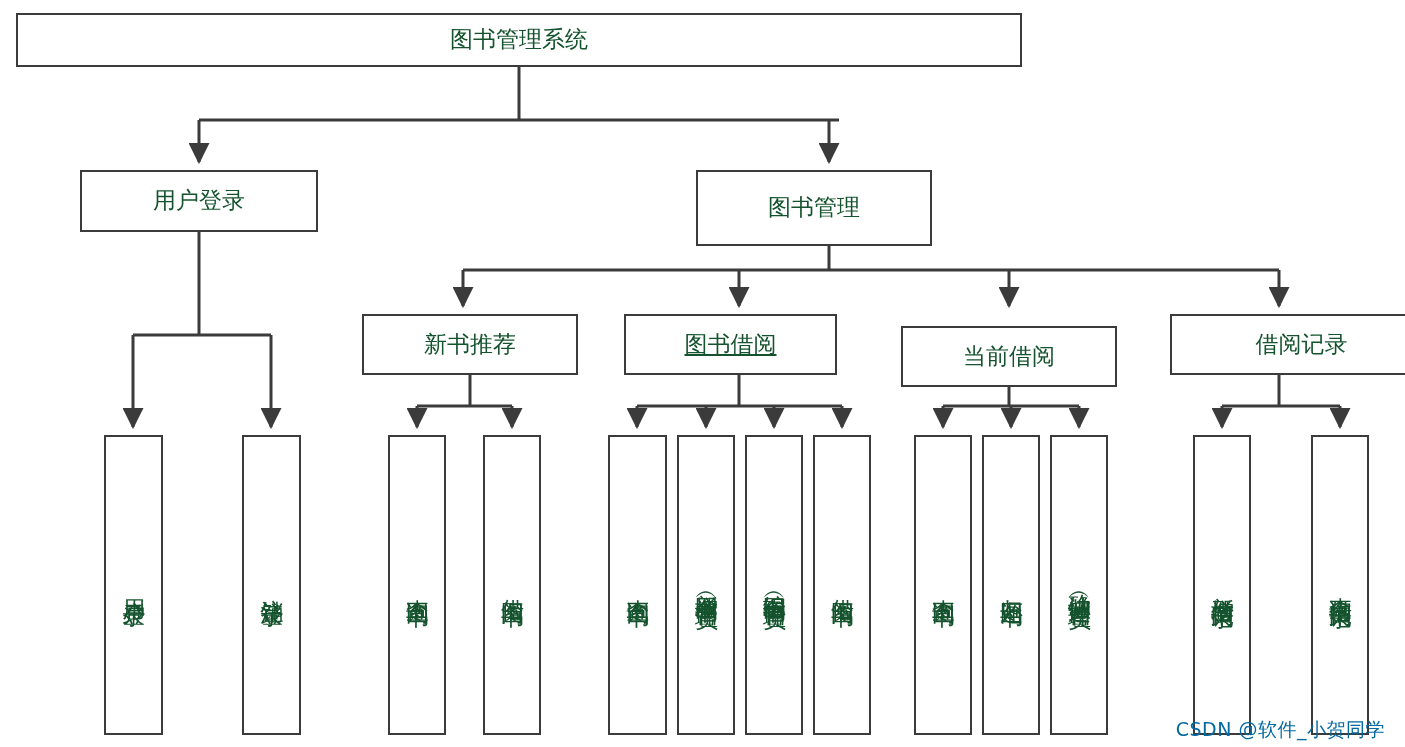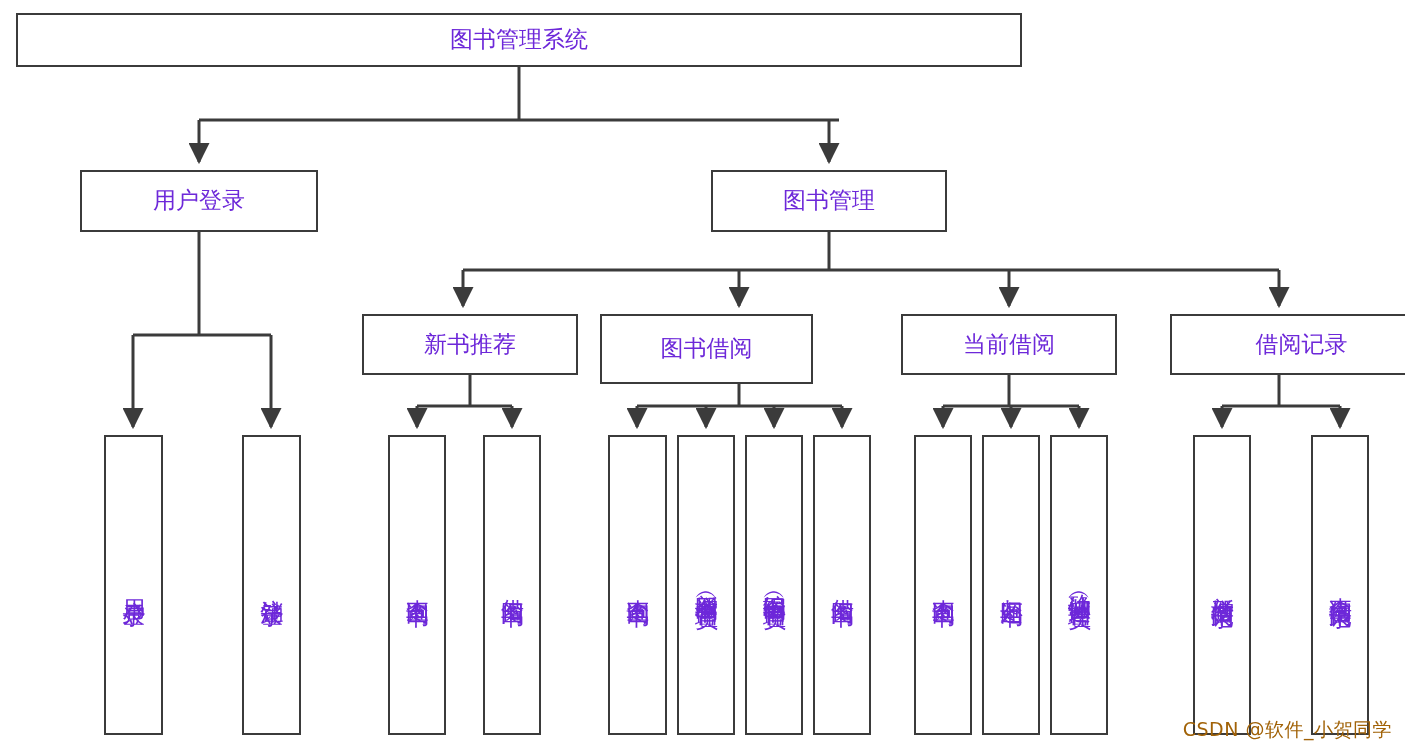--- a/index.html
+++ b/index.html
@@ -24,21 +24,21 @@
     top: 0;
     width: 1405px;
     height: 747px;
     pointer-events: none;
   }
   .node {
     position: absolute;
     box-sizing: border-box;
     border: 2.5px solid #3b3b3b;
     background: #ffffff;
-    color: #6d28d9;
+    color: #14532d;
     display: flex;
     align-items: center;
     justify-content: center;
     text-align: left;
     line-height: 1.18;
   }
   .node.h {
     font-size: 23px;
   }
   .node.v {
@@ -53,24 +53,24 @@
   .node .lbl {
     display: block;
   }
   .node.v .lbl {
     writing-mode: vertical-rl;
     text-orientation: upright;
     line-height: 1.04;
   }
   #watermark {
     position: absolute;
-    right: 13px;
+    right: 20px;
     bottom: 4px;
     font-size: 19px;
-    color: #a16207;
+    color: #0369a1;
     letter-spacing: 0.5px;
     white-space: nowrap;
   }
 </style>
 </head>
 <body>
 
 <div id="canvas">
 
   <svg id="wires" viewBox="0 0 1405 747" xmlns="http://www.w3.org/2000/svg">
@@ -123,31 +123,31 @@
     </g>
   </svg>
 
   <div class="node h" style="left:16px; top:13px; width:1006px; height:54px;">
     <span class="lbl">图书管理系统</span>
   </div>
 
   <div class="node h" style="left:80px; top:170px; width:238px; height:62px;">
     <span class="lbl">用户登录</span>
   </div>
-  <div class="node h" style="left:711px; top:170px; width:236px; height:62px;">
+  <div class="node h" style="left:696px; top:170px; width:236px; height:76px;">
     <span class="lbl">图书管理</span>
   </div>
 
   <div class="node h" style="left:362px; top:314px; width:216px; height:61px;font-family:Liberation Serif, serif;">
     <span class="lbl">新书推荐</span>
   </div>
-  <div class="node h" style="left:600px; top:314px; width:213px; height:70px;">
+  <div class="node h" style="left:624px; top:314px; width:213px; height:61px;text-decoration:underline;">
     <span class="lbl">图书借阅</span>
   </div>
-  <div class="node h" style="left:901px; top:314px; width:216px; height:61px;">
+  <div class="node h" style="left:901px; top:326px; width:216px; height:61px;">
     <span class="lbl">当前借阅</span>
   </div>
   <div class="node h" style="left:1170px; top:314px; width:263px; height:61px;">
     <span class="lbl">借阅记录</span>
   </div>
 
   <div class="node v" style="left:104px; top:435px; width:59px; height:300px;">
     <span class="lbl">用户登录</span>
   </div>
   <div class="node v" style="left:242px; top:435px; width:59px; height:300px;">

